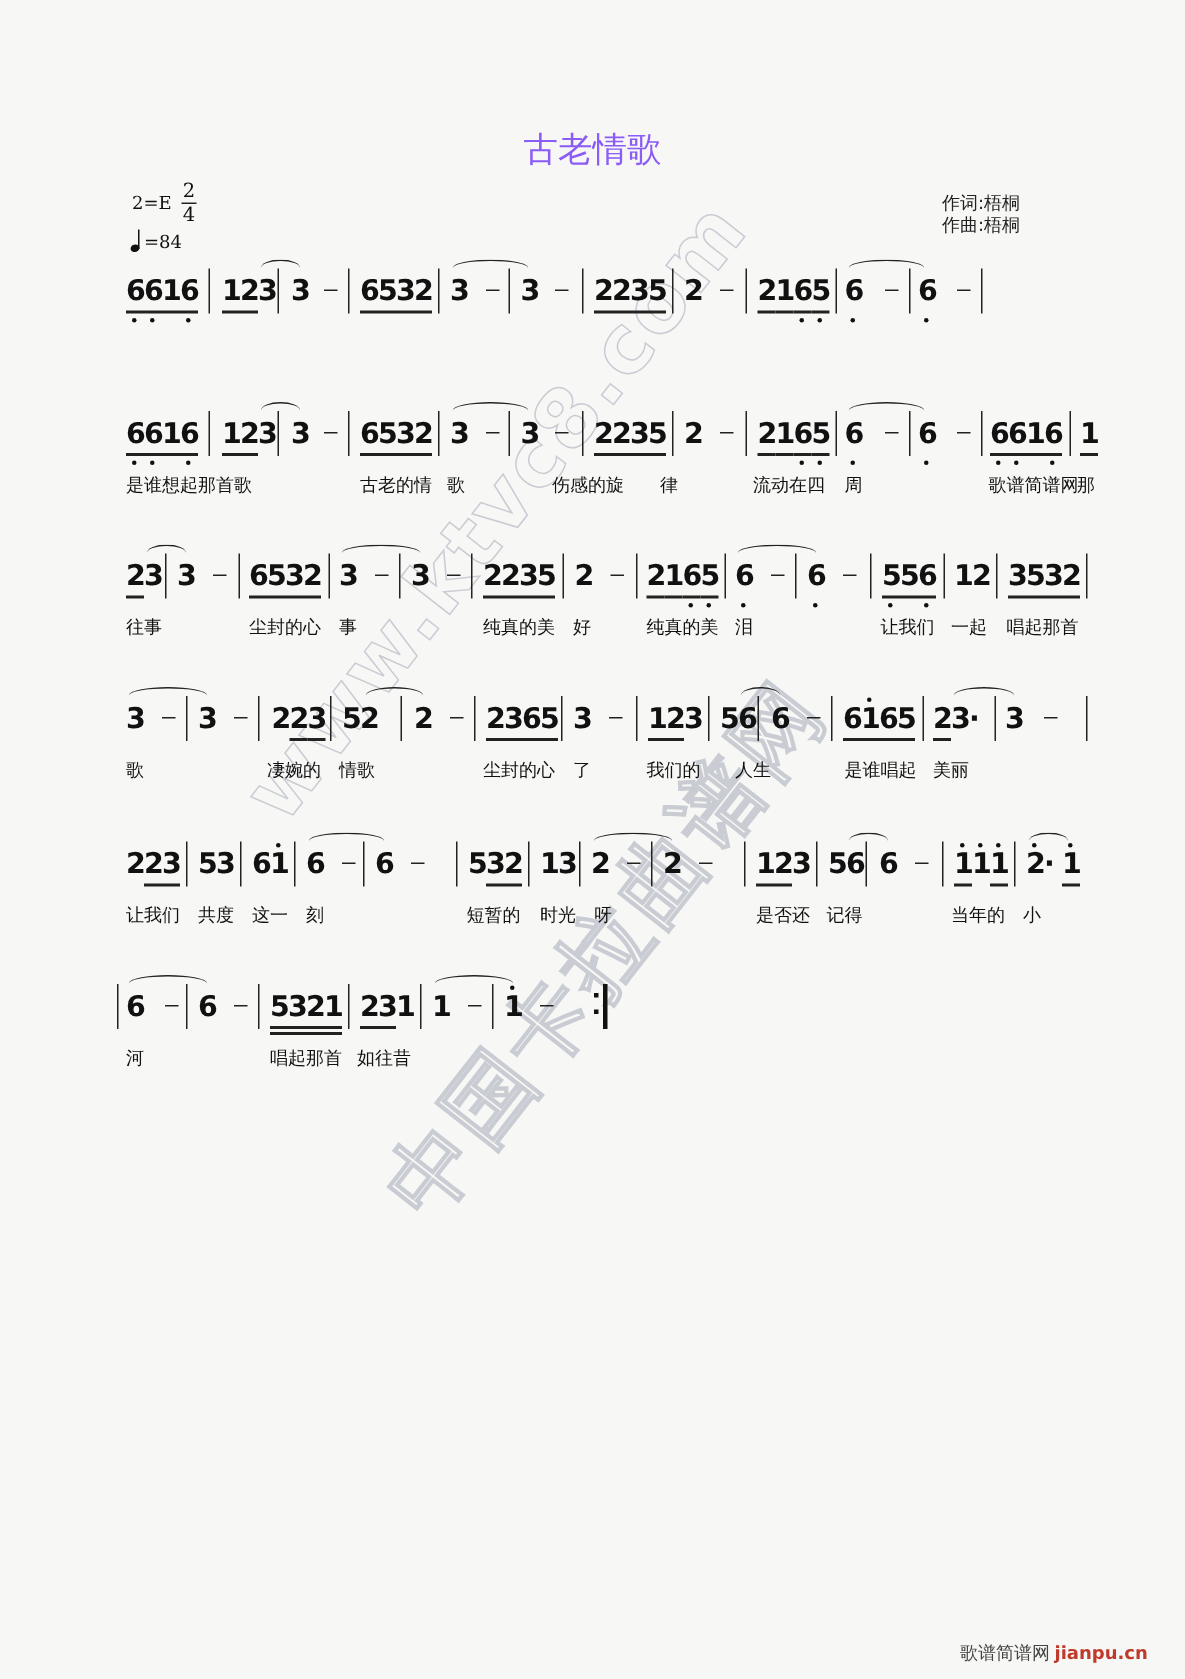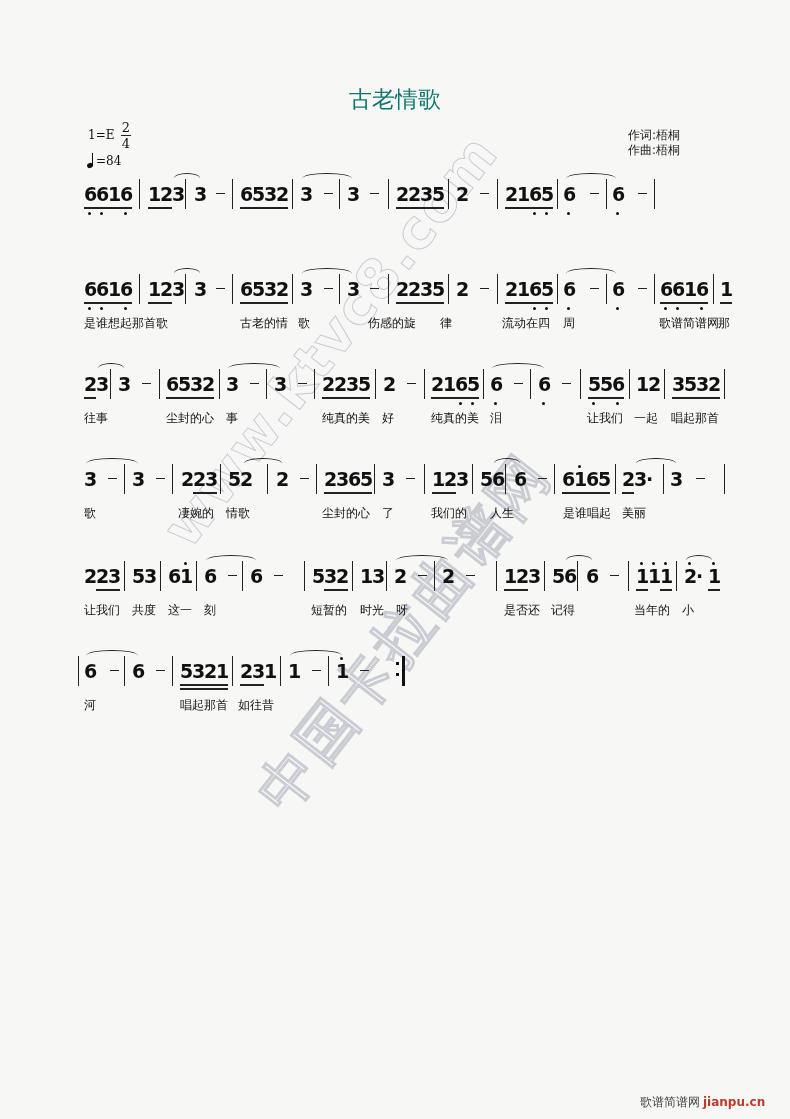--- a/index.html
+++ b/index.html
@@ -4,21 +4,21 @@
 <style>
   html, body { margin: 0; padding: 0; }
   body {
     width: 790px; height: 1119px; position: relative; overflow: hidden;
     background: #f7f7f5;
     font-family: "DejaVu Sans", sans-serif;
     color: #111;
   }
   .title {
     position: absolute; left: 0; width: 790px; top: 84px;
-    text-align: center; font-size: 23px; color: #0f766e;
+    text-align: center; font-size: 23px; color: #8b5cf6;
     font-family: "DejaVu Sans", sans-serif;
   }
   .key { position: absolute; left: 88px; top: 128px; font-size: 12px; font-family: "DejaVu Serif", serif; }
   .timesig { position: absolute; left: 121px; top: 120px; font-size: 13px; font-family: "DejaVu Serif", serif; text-align: center; line-height: 15px; }
   .timesig .bar { border-top: 1px solid #222; width: 10px; margin: 0 auto; }
   .tempo { position: absolute; left: 87px; top: 153px; font-size: 12px; font-family: "DejaVu Serif", serif; }
   .tempo .note { display: inline-block; position: relative; width: 7px; height: 15px; margin-right: 2px; vertical-align: -3px; }
   .tempo .note::before { content: ""; position: absolute; left: 0; bottom: 0; width: 6px; height: 5px; border-radius: 50%; background: #111; transform: rotate(-20deg); }
   .tempo .note::after { content: ""; position: absolute; left: 5px; bottom: 2px; width: 1px; height: 13px; background: #111; }
   .credits { position: absolute; left: 628px; top: 128px; font-size: 12px; line-height: 15px; color: #222; }
@@ -48,21 +48,21 @@
     -webkit-text-stroke: 1px #c9ccd3; white-space: nowrap; letter-spacing: 4px;
     font-family: "DejaVu Sans", sans-serif; pointer-events: none;
   }
   .footer { position: absolute; left: 640px; top: 1094px; font-size: 12px; color: #444; }
   .footer .url { color: #c0392b; font-weight: bold; margin-left: 3px; }
 </style>
 </head>
 <body>
 
 <div class="title">古老情歌</div>
-<div class="key">1=E</div>
+<div class="key">2=E</div>
 <div class="timesig">
   <div>2</div>
   <div class="bar"></div>
   <div>4</div>
 </div>
 <div class="tempo">
   <span class="note"></span><span>=84</span>
 </div>
 <div class="credits">
   <div>作词:梧桐</div>

